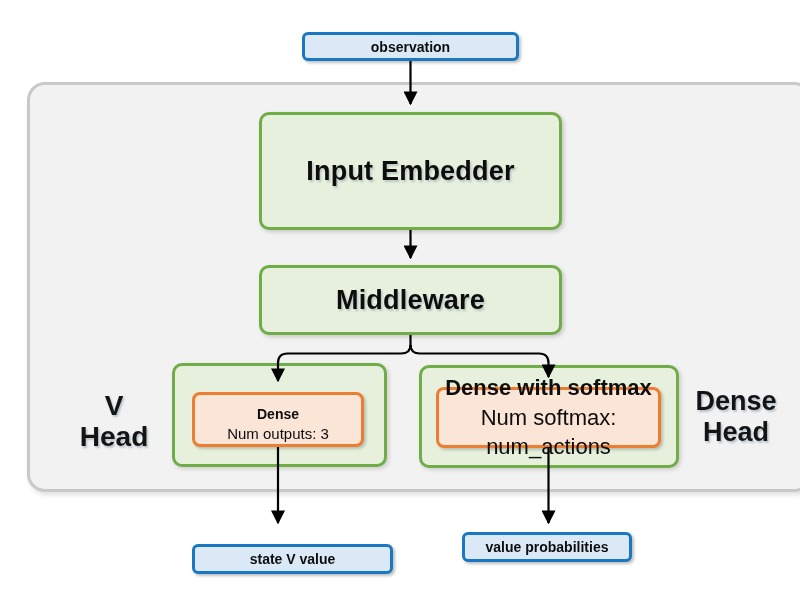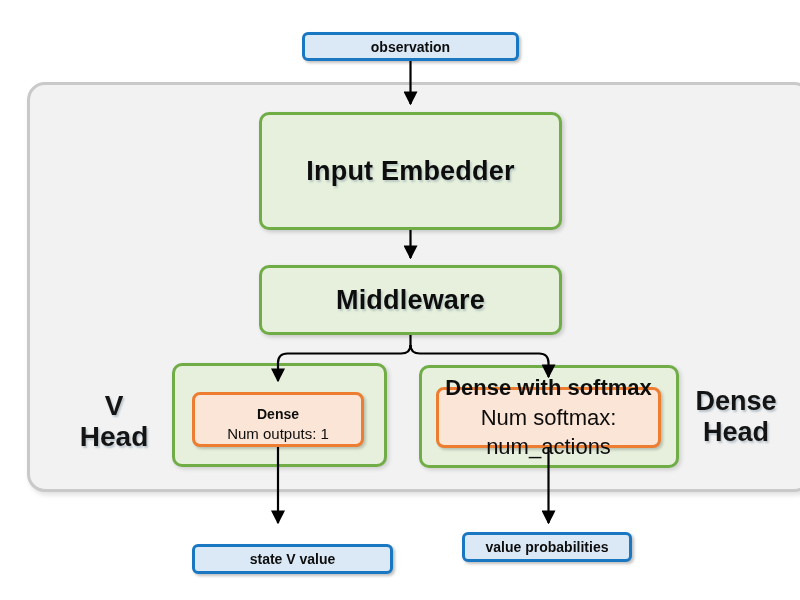--- a/index.html
+++ b/index.html
@@ -109,21 +109,21 @@
 
   <div class="abs side-label" style="left:35px; top:390px; width:120px;">
     <div>V</div>
     <div>Head</div>
   </div>
 
   <div class="abs head-box" style="left:153px; top:363px; width:215px; height:104px;"></div>
 
   <div class="abs node dense-box dense-small" style="left:173px; top:392px; width:172px; height:55px;">
     <div class="dense-title">Dense</div>
-    <div class="dense-sub">Num outputs: 1</div>
+    <div class="dense-sub">Num outputs: 3</div>
   </div>
 
   <div class="abs head-box" style="left:400px; top:365px; width:260px; height:103px;"></div>
 
   <div class="abs node dense-box dense-large" style="left:417px; top:387px; width:225px; height:61px;">
     <div class="dense-title">Dense with softmax</div>
     <div class="dense-sub">Num softmax: num_actions</div>
   </div>
 
   <div class="abs side-label" style="left:652px; top:386px; width:130px; font-size:27px;">

